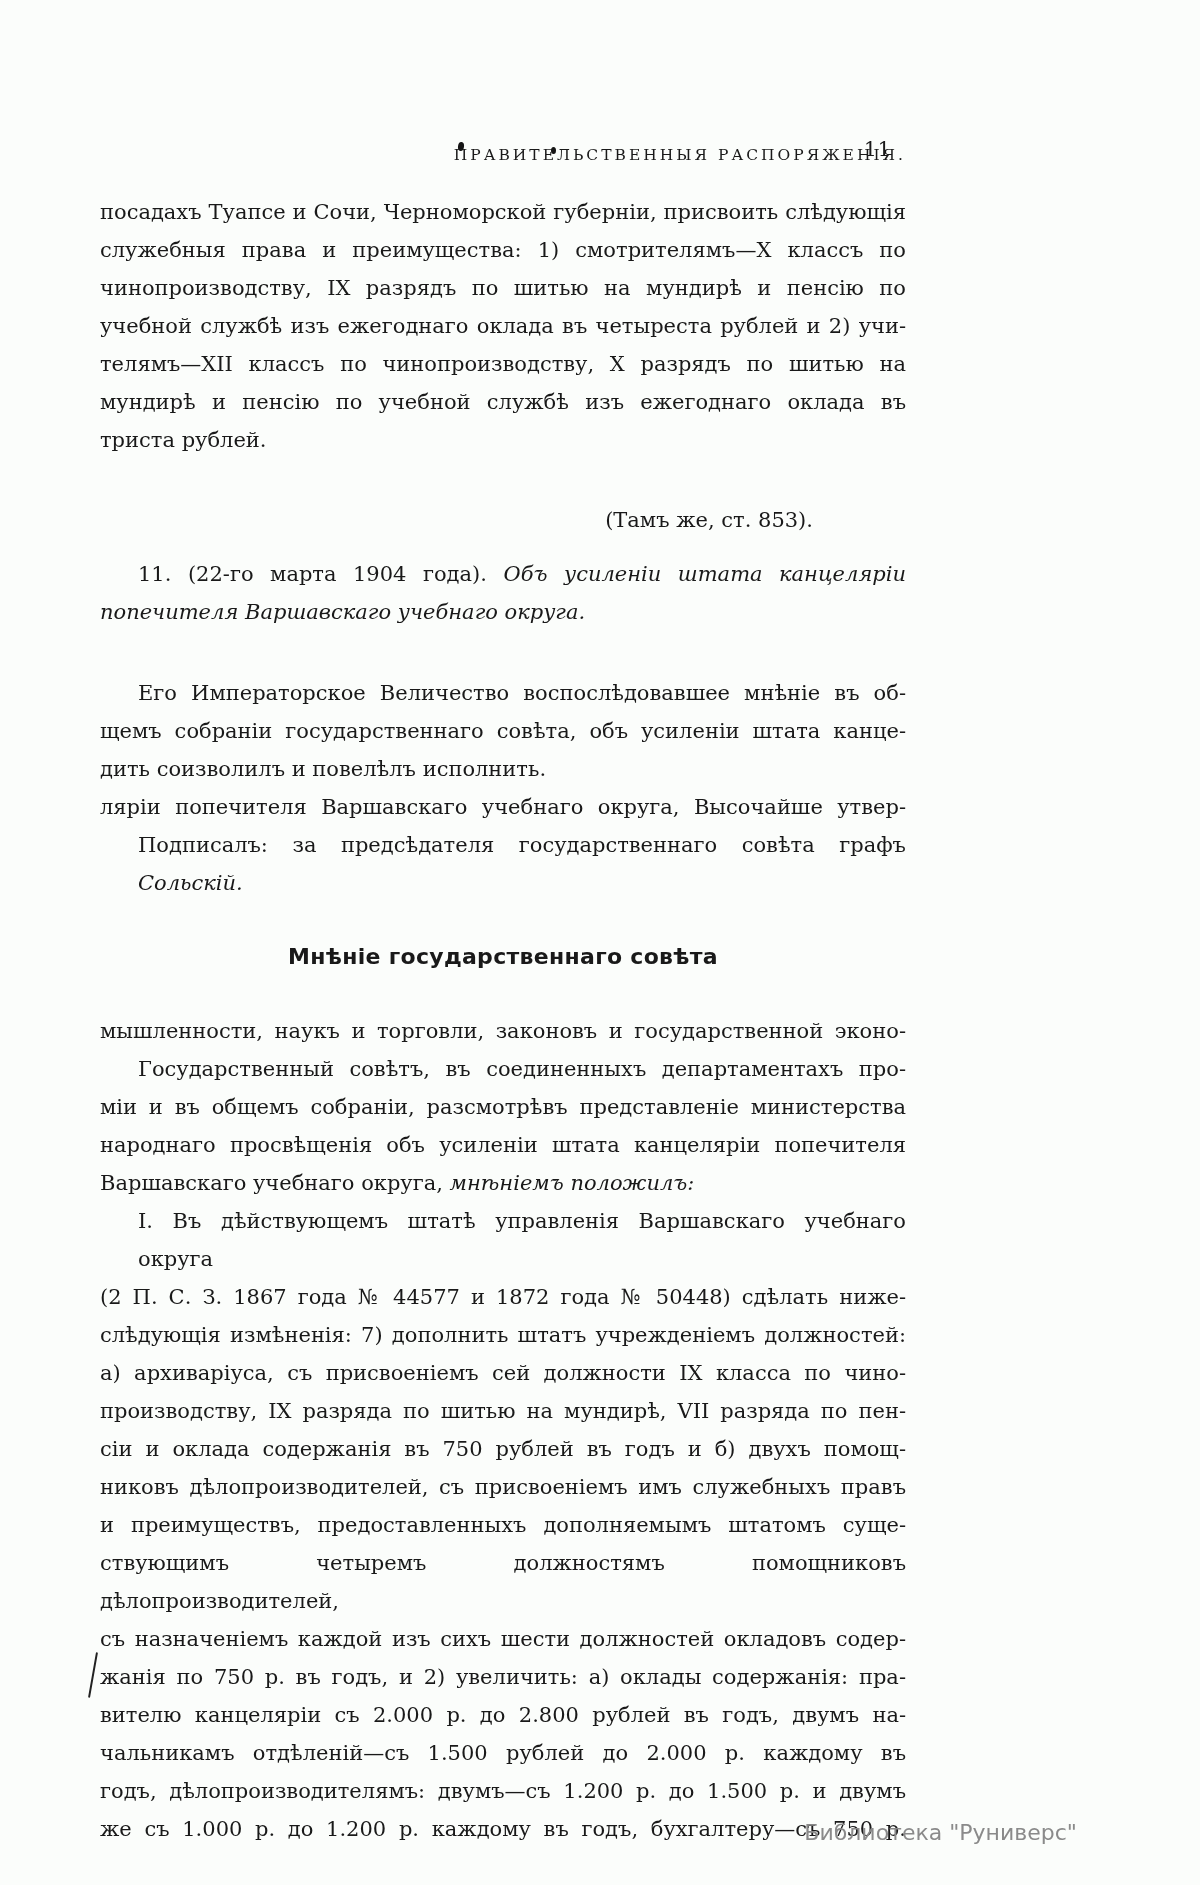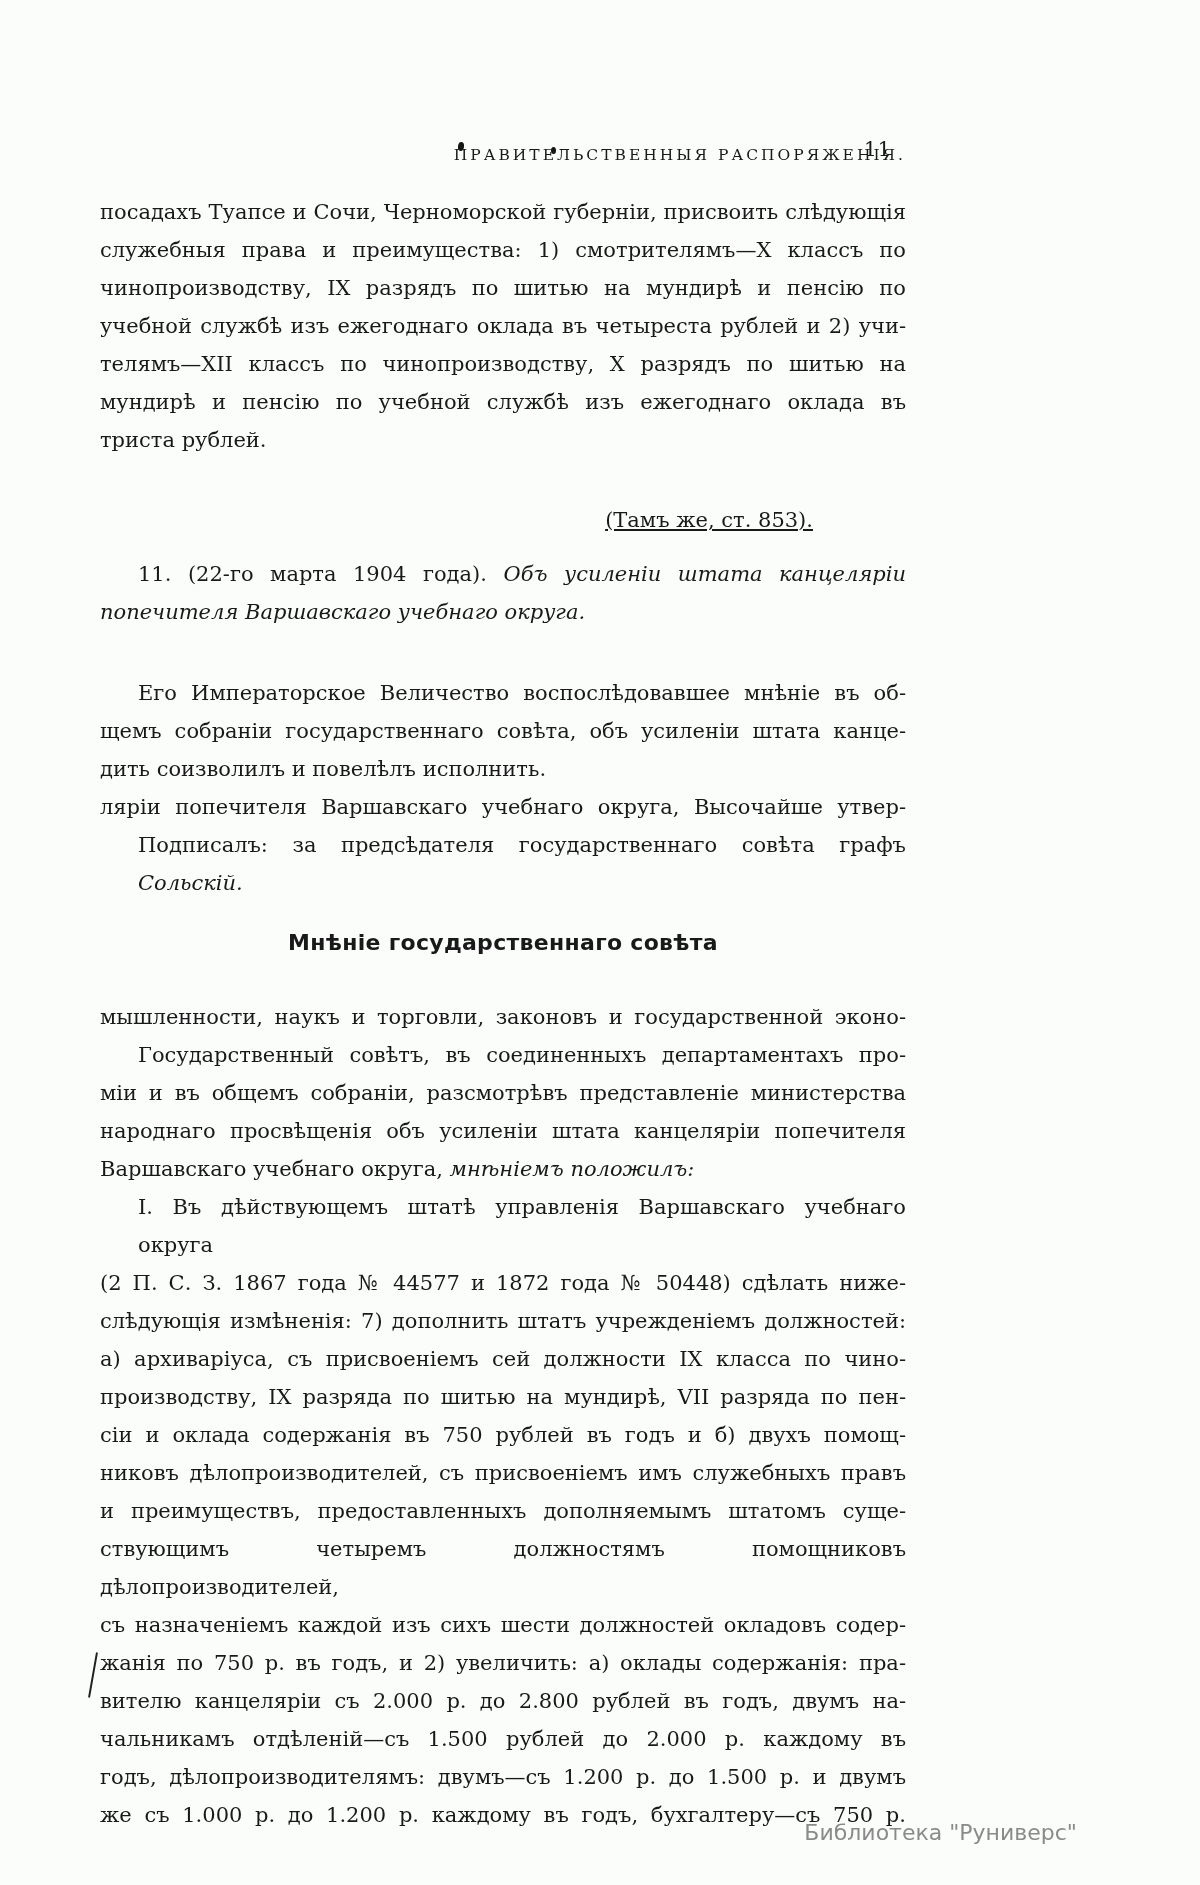--- a/index.html
+++ b/index.html
@@ -19,24 +19,24 @@
   .dot-2{top:147px;left:551px;width:5px;height:7px;}
   .stroke-artifact{
     position:absolute;top:1652px;left:92px;width:2px;height:46px;
     background:#222;transform:rotate(10deg);border-radius:2px;
   }
   .content{
     position:absolute;left:100px;top:193px;width:806px;
     font-size:21px;line-height:38px;
   }
   .para{margin:0;}
-  .content > :nth-child(2){margin-top:42px;text-decoration:underline;} 
+  .content > :nth-child(2){margin-top:42px;} 
   .content > :nth-child(3){margin-top:16px;} 
   .content > :nth-child(4){margin-top:43px;} 
-  .content > :nth-child(6){margin-top:26px;} 
+  .content > :nth-child(6){margin-top:40px;} 
   .content > :nth-child(7){margin-top:40px;} 
   .line{text-align:justify;text-align-last:justify;-moz-text-align-last:justify;}
   .line.nojust{text-align-last:left;-moz-text-align-last:left;}
   .line.indent{padding-left:38px;}
   .para.citation .line{text-align:right;text-align-last:right;-moz-text-align-last:right;padding-right:93px;}
   .para.heading{font-family:"DejaVu Sans",sans-serif;font-weight:bold;font-size:22px;line-height:30px;letter-spacing:.3px;}
   .para.heading .line{text-align:center;text-align-last:center;-moz-text-align-last:center;}
   .it{font-style:italic;}
   .watermark{
     position:absolute;top:1820px;right:123px;

